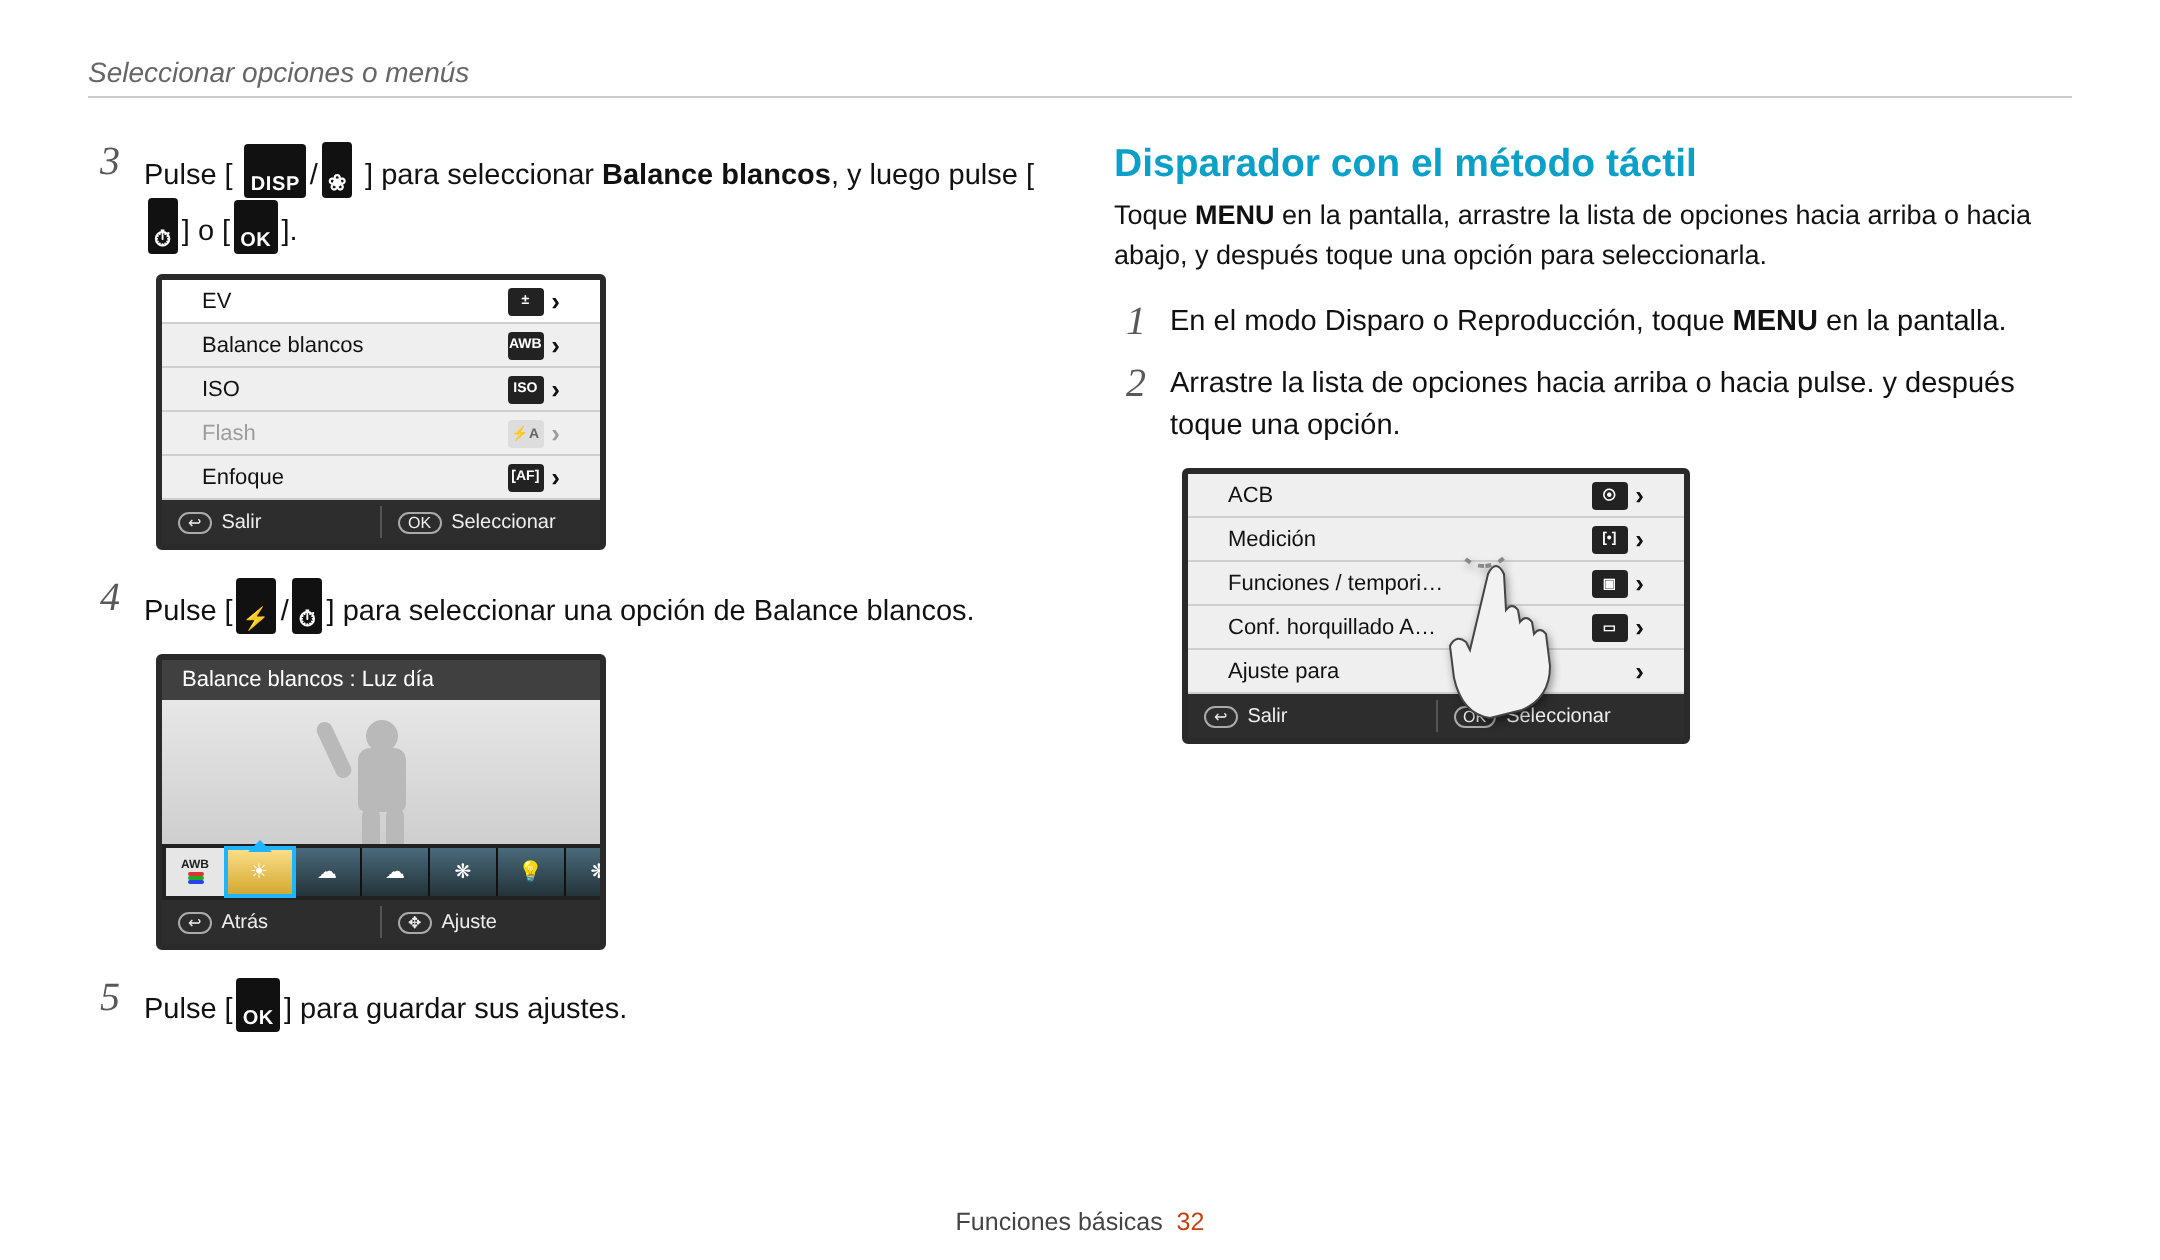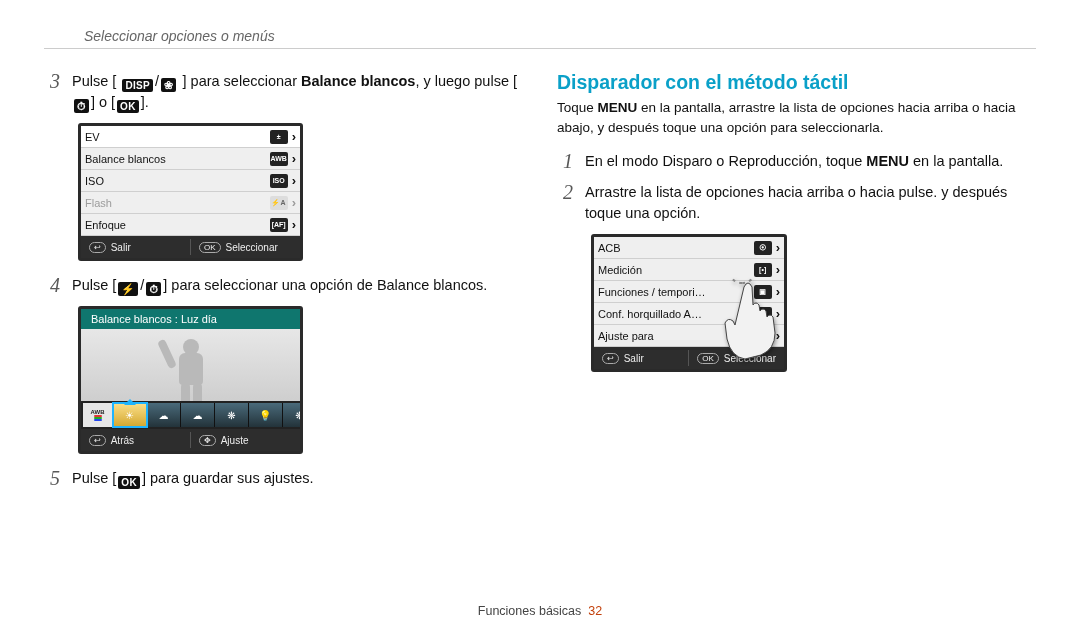--- a/index.html
+++ b/index.html
@@ -12,21 +12,20 @@
     height:630px;
     position:relative;
     padding:28px 44px 0 44px;
     font-size:14px;
   }
   .breadcrumb {
     font-style:italic;
     color:#666;
     font-size:14px;
     margin-bottom:4px;
-    margin-left:40px;
   }
   .rule {
     border:0;
     border-top:1px solid #ccc;
     margin:2px 0 22px 0;
   }
   .cols {
     display:flex;
     gap:34px;
   }
@@ -41,21 +40,21 @@
     text-align:right;
     font-family:Georgia, "Times New Roman", serif;
   }
   .step-text { flex:1; line-height:1.45; font-size:14.5px; }
   .chip {
     display:inline-flex;
     align-items:center;
     justify-content:center;
     vertical-align:-3px;
     border-radius:2px;
-    padding:2px 3px 1px 3px;
+    padding:16px 3px 1px 3px;
     margin:0 2px;
     line-height:1;
     text-align:right;
   }
   .chip-dark {
     background:#111; color:#fff;
     font-size:10px; font-weight:700;
     letter-spacing:0.3px;
   }
   .chip-ok { font-size:10px; font-weight:700;}
@@ -74,21 +73,21 @@
     border:3px solid #2a2a2a;
     border-radius:3px;
     background:#2a2a2a;
     margin:8px 0 14px 34px;
     overflow:hidden;
     font-size:11px;
   }
   .lcd-menu { background:#efefef; }
   .lcd-row {
     display:flex; align-items:center;
-    height:22px; padding:0 4px;
+    height:22px; padding:0 20px;
     border-bottom:1px solid #cfcfcf;
     color:#111;
   }
   .lcd-row.sel { background:#fff; }
   .lcd-row .lbl { flex:1; font-size:11px; }
   .lcd-row .micon {
     width:18px; height:14px; border-radius:2px;
     display:inline-flex; align-items:center; justify-content:center;
     margin-right:4px;
     background:#222; color:#fff; font-size:7px; font-weight:700;
@@ -104,21 +103,21 @@
   .lcd-foot .half { flex:1; display:flex; align-items:center; gap:5px; padding:0 8px;}
   .lcd-foot .pill {
     border:1px solid #aaa; border-radius:6px;
     padding:0 4px; font-size:8px; color:#eee;
     display:inline-flex; align-items:center; justify-content:center;
     height:11px;
   }
   .lcd-foot .sep { width:1px; height:16px; background:#555; }
 
   
-  .lcd-head { background:#0f766e; color:#fff; font-size:11px; padding:4px 10px; display:flex; align-items:center; gap:6px;}
+  .lcd-head { background:#404040; color:#fff; font-size:11px; padding:4px 10px; display:flex; align-items:center; gap:6px;}
   .viewport {
     height:100px;
     background:linear-gradient(#e7e7e7,#cfcfcf 70%, #e0e0e0);
     position:relative;
     overflow:hidden;
   }
   .person {
     position:absolute; left:50%; top:10px; transform:translateX(-50%);
     width:44px; height:80px;
   }
@@ -167,21 +166,21 @@
     flex:0 0 30px; height:24px;
     background:#e6e6e6;
     display:flex; flex-direction:column; align-items:center; justify-content:center;
     font-size:6px; font-weight:700; color:#222;
     border-right:1px solid #111;
   }
   .awb .dot1,.awb .dot2,.awb .dot3{ width:8px; height:2px; border-radius:1px;}
   .awb .dot1{background:#d33;} .awb .dot2{background:#2a2;} .awb .dot3{background:#24e;}
 
   
-  .lcd2 { margin-left:34px; width:196px; }
+  .lcd2 { margin-left:34px; width:254px; }
   .hand {
     position:absolute; pointer-events:none;
   }
   .hand svg { filter:drop-shadow(1px 2px 2px rgba(0,0,0,0.4)); }
 
   .menu-wrap{position:relative;}
 
   .footer {
     position:absolute;
     left:0; right:0; bottom:12px;

